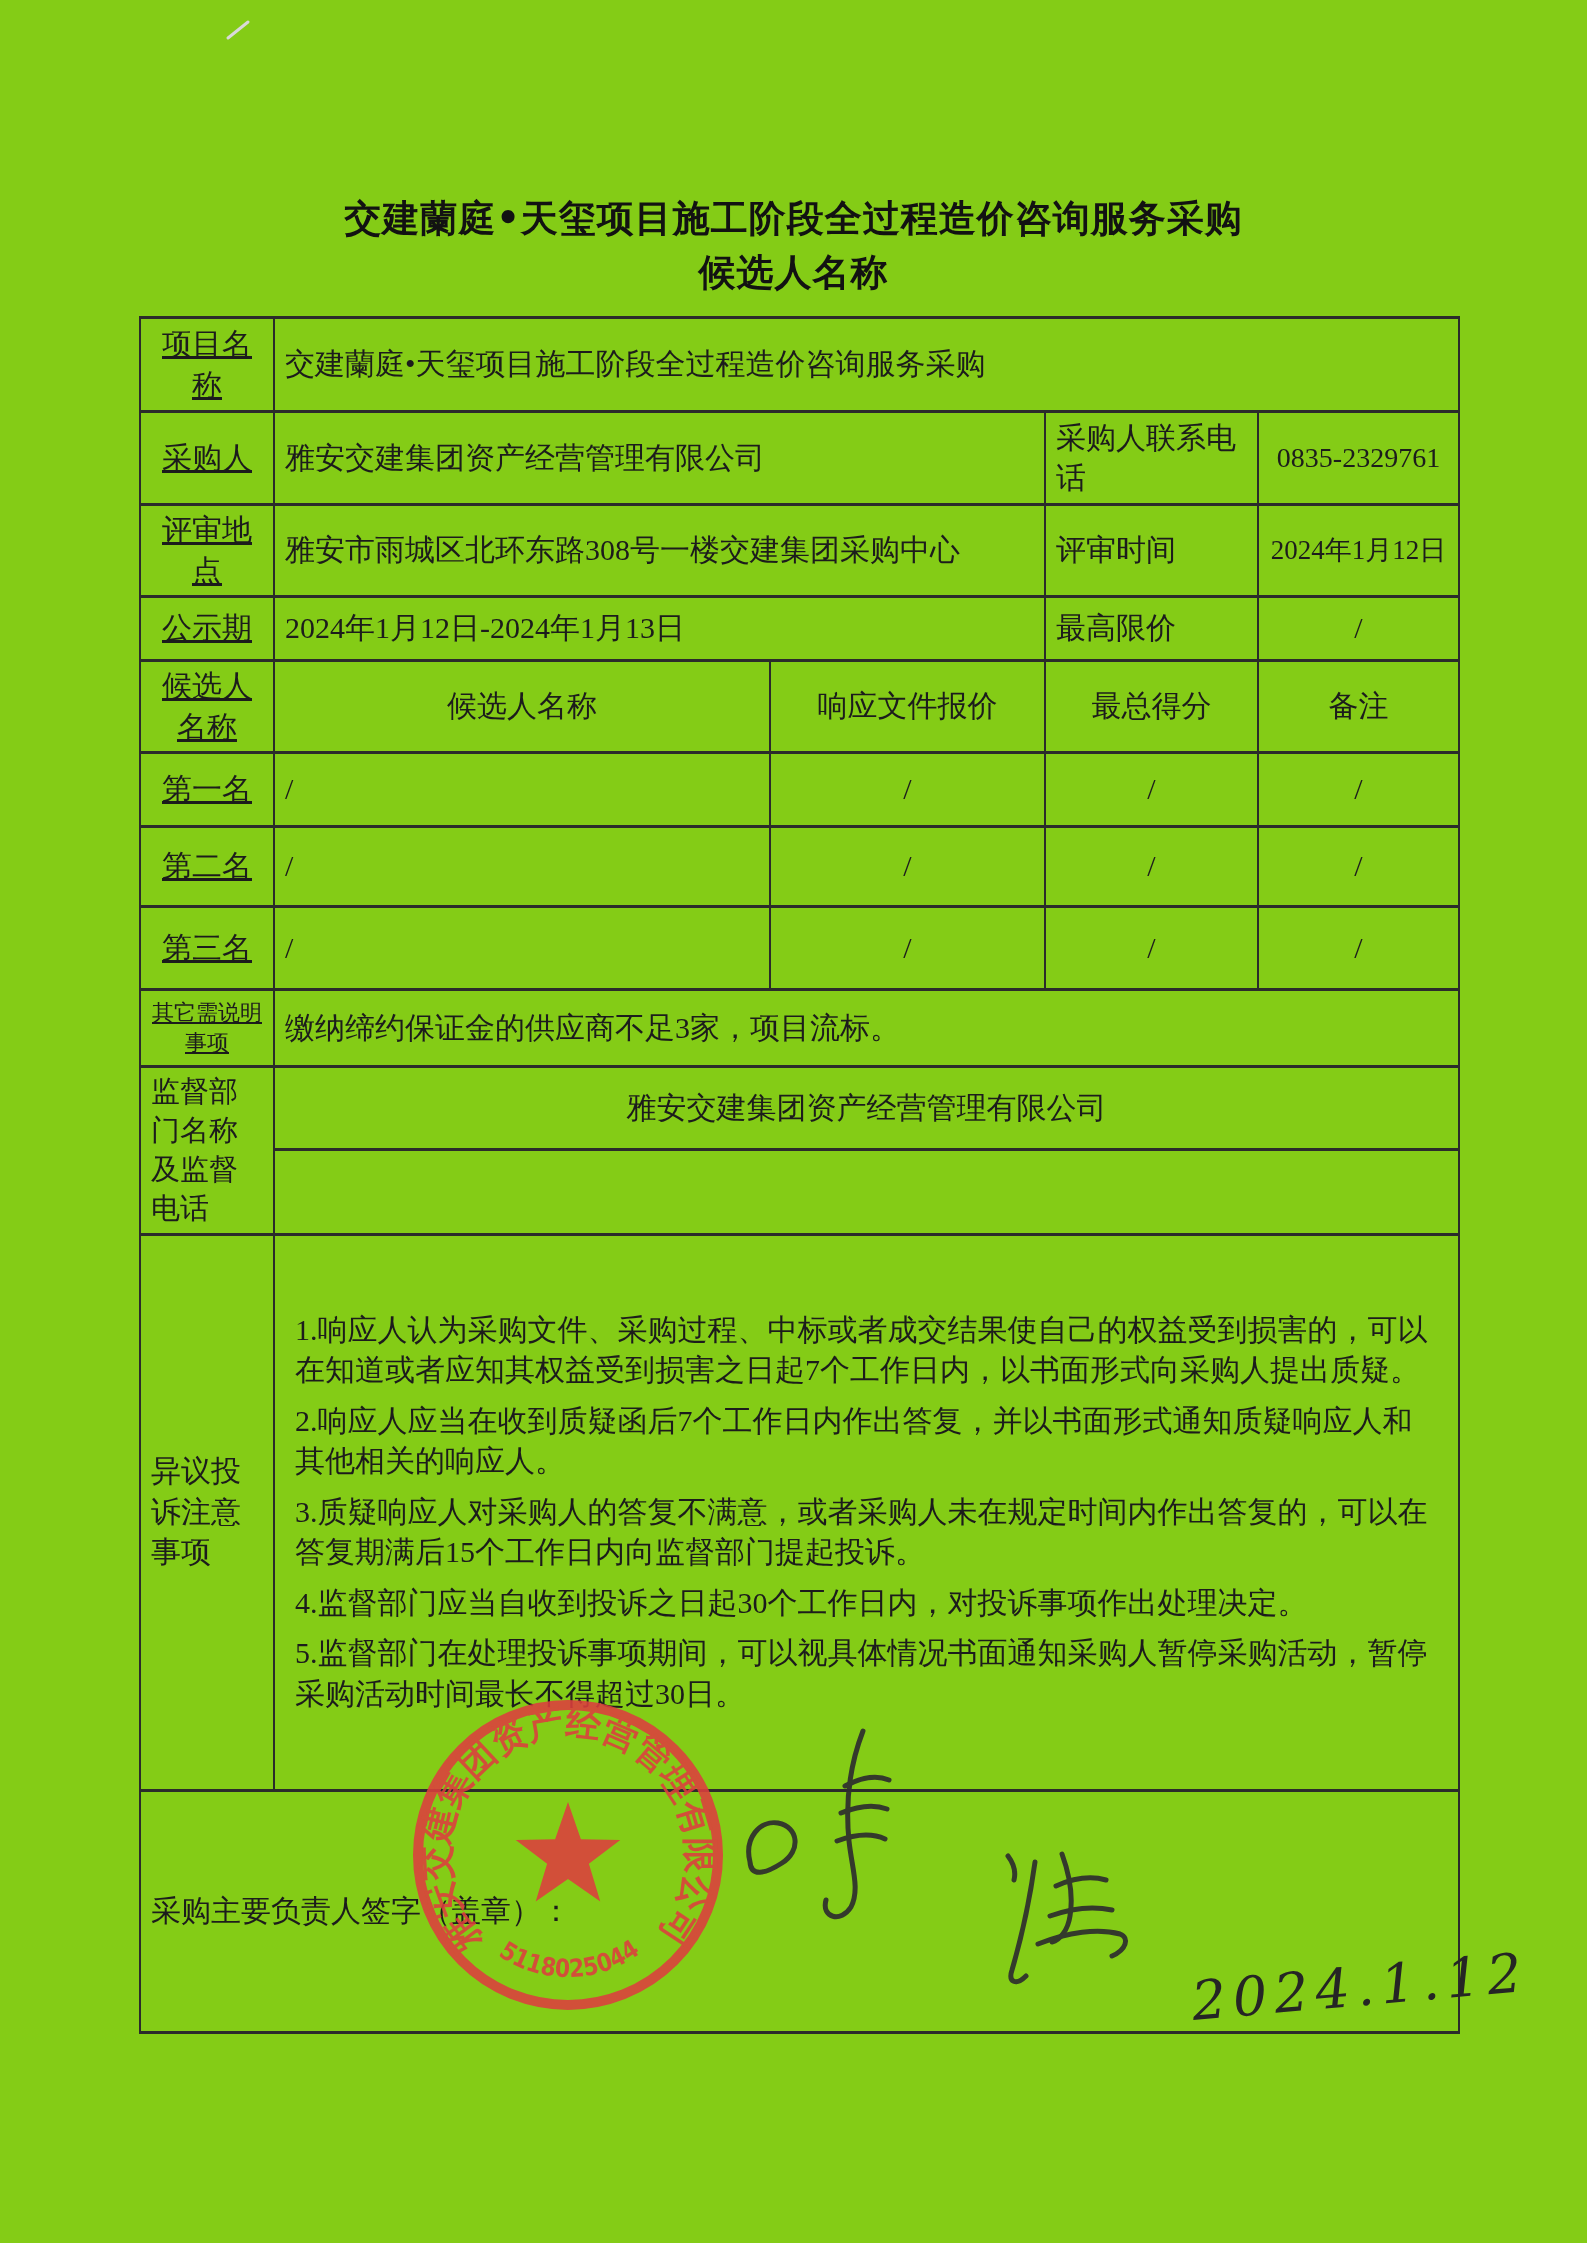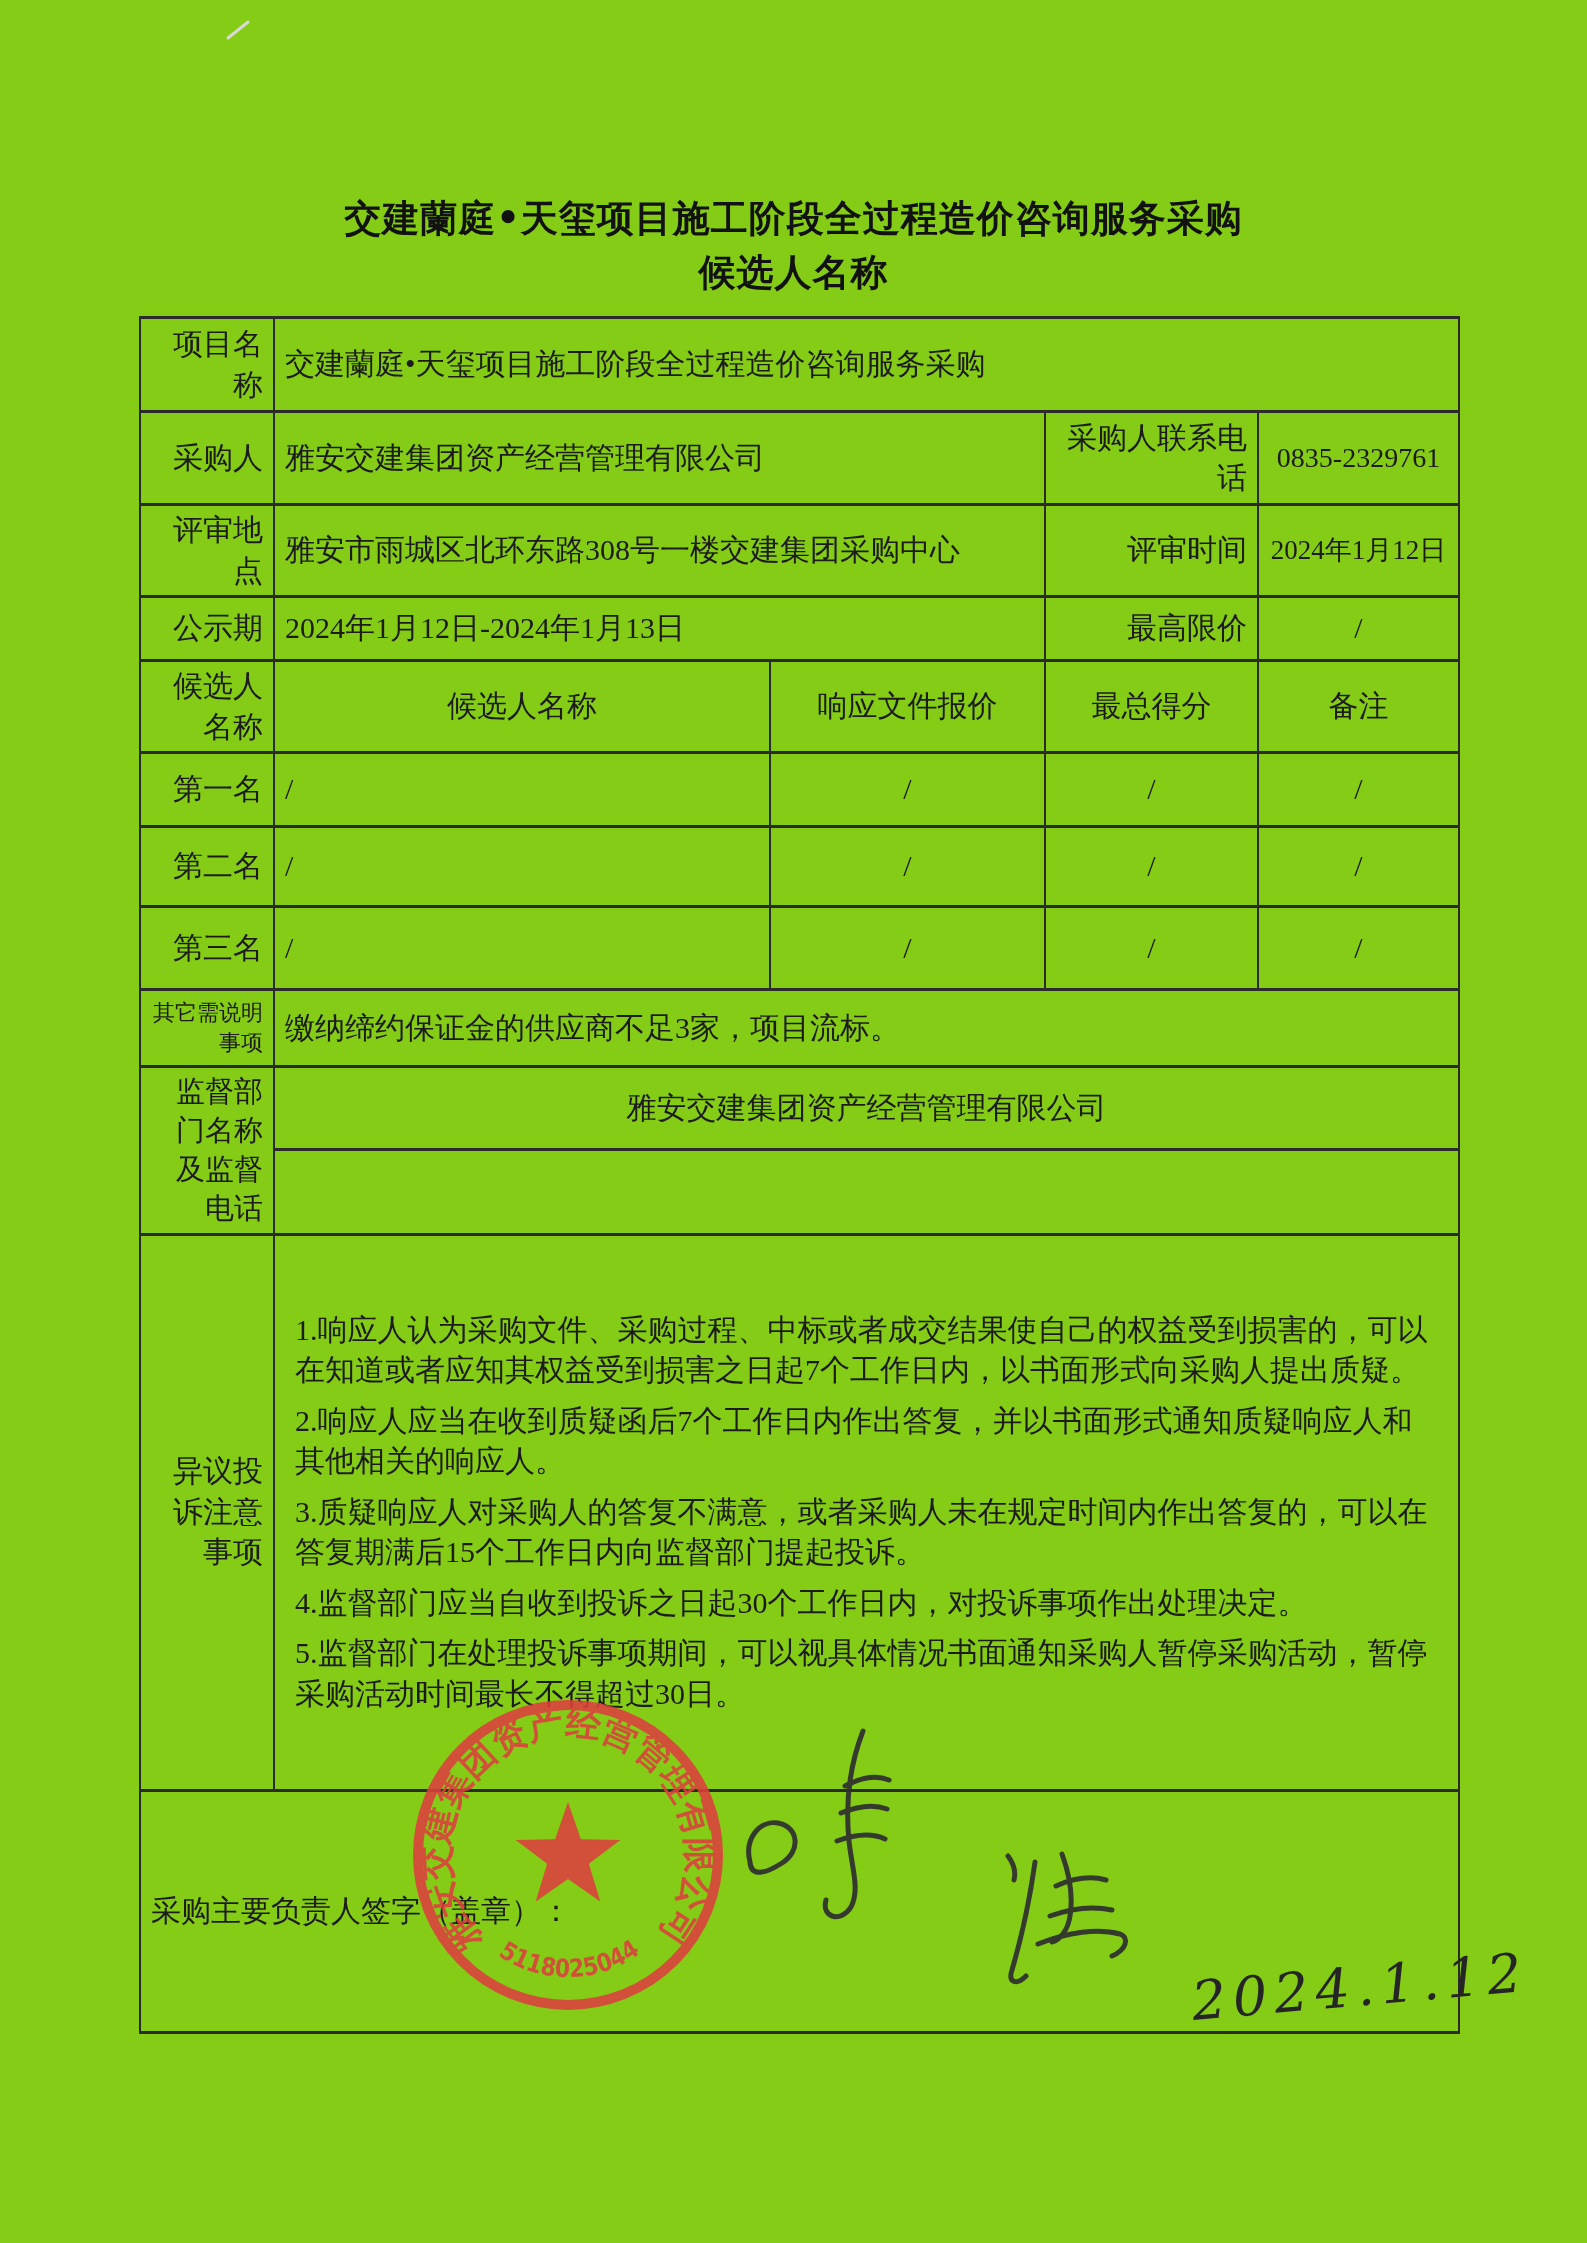--- a/index.html
+++ b/index.html
@@ -25,22 +25,22 @@
   }
   table.doc td{
     border:2px solid #2b2b2b;
     border-top-width:3px;border-bottom-width:3px;
     font-size:30px;line-height:1.35;
     vertical-align:middle;
     padding:4px 10px;
     overflow:hidden;
     word-break:break-all;
   }
-  td.lab{padding:4px 2px 4px 7px;text-align:right;}
-  td.labc{text-align:right;padding:4px 2px;}
+  td.lab{padding:4px 2px 4px 7px;text-align:center;text-decoration:underline;}
+  td.labc{text-align:left;padding:4px 2px;}
   td.ctr{text-align:center;}
   td.notice-cell{font-size:29px;line-height:1.52;padding:6px 14px;}
   .notice-line{margin:10px;}
   td.sig-cell{vertical-align:middle;padding-left:10px;font-size:30px;}
   svg.overlay{position:absolute;left:0;top:0;pointer-events:none;}
   .stamp-ink{opacity:.88;}
 </style>
 </head>
 <body>
 

